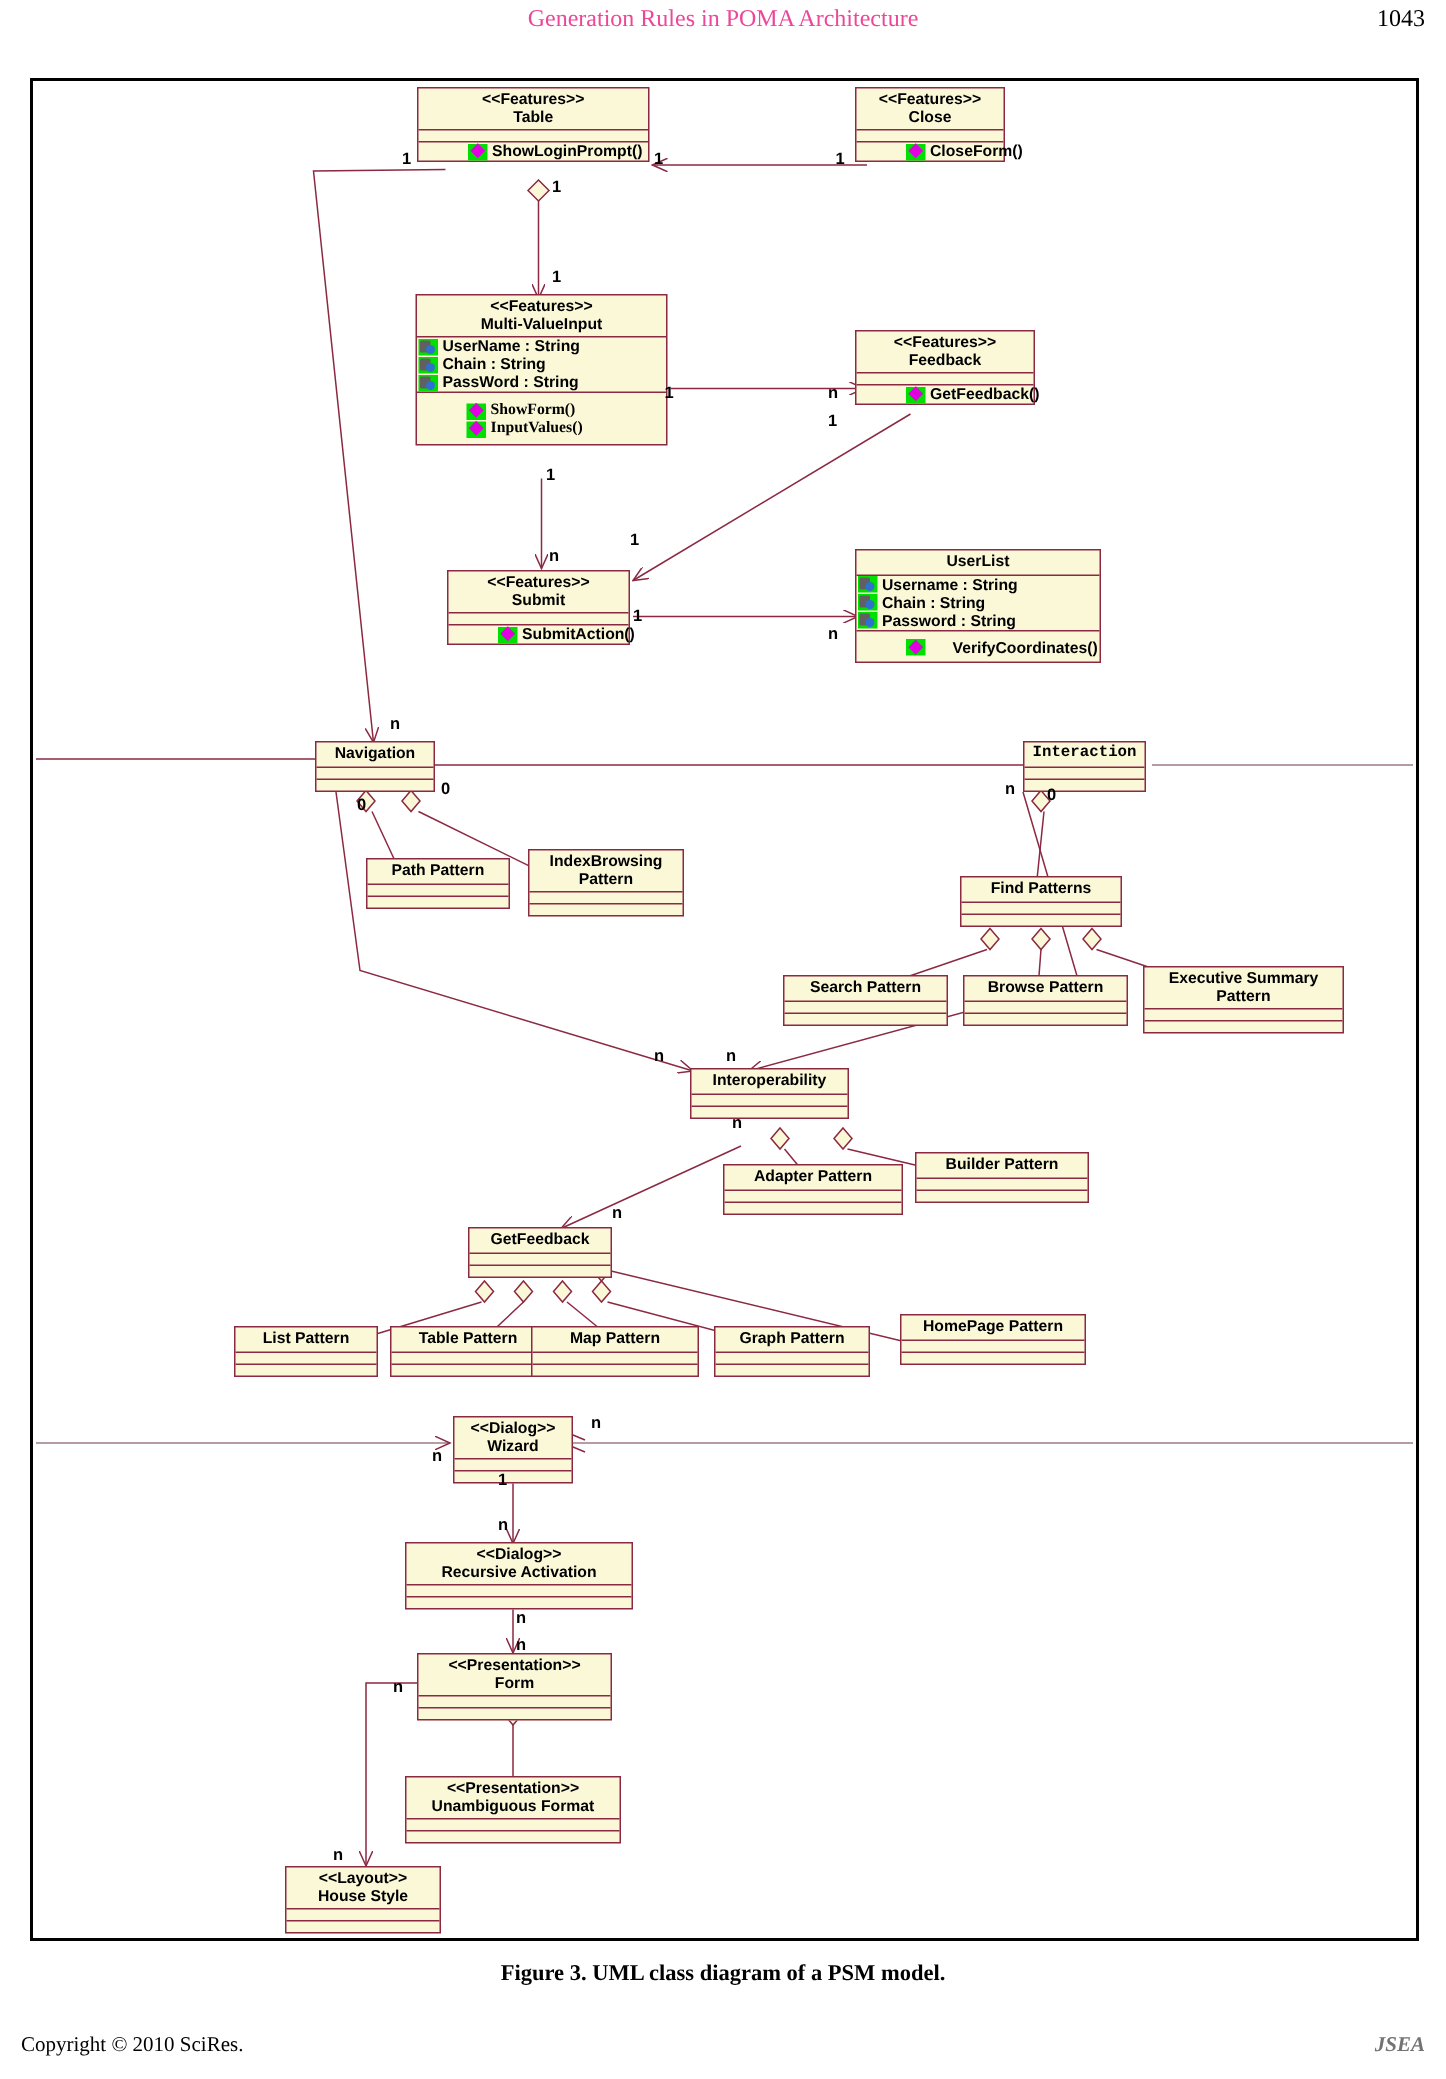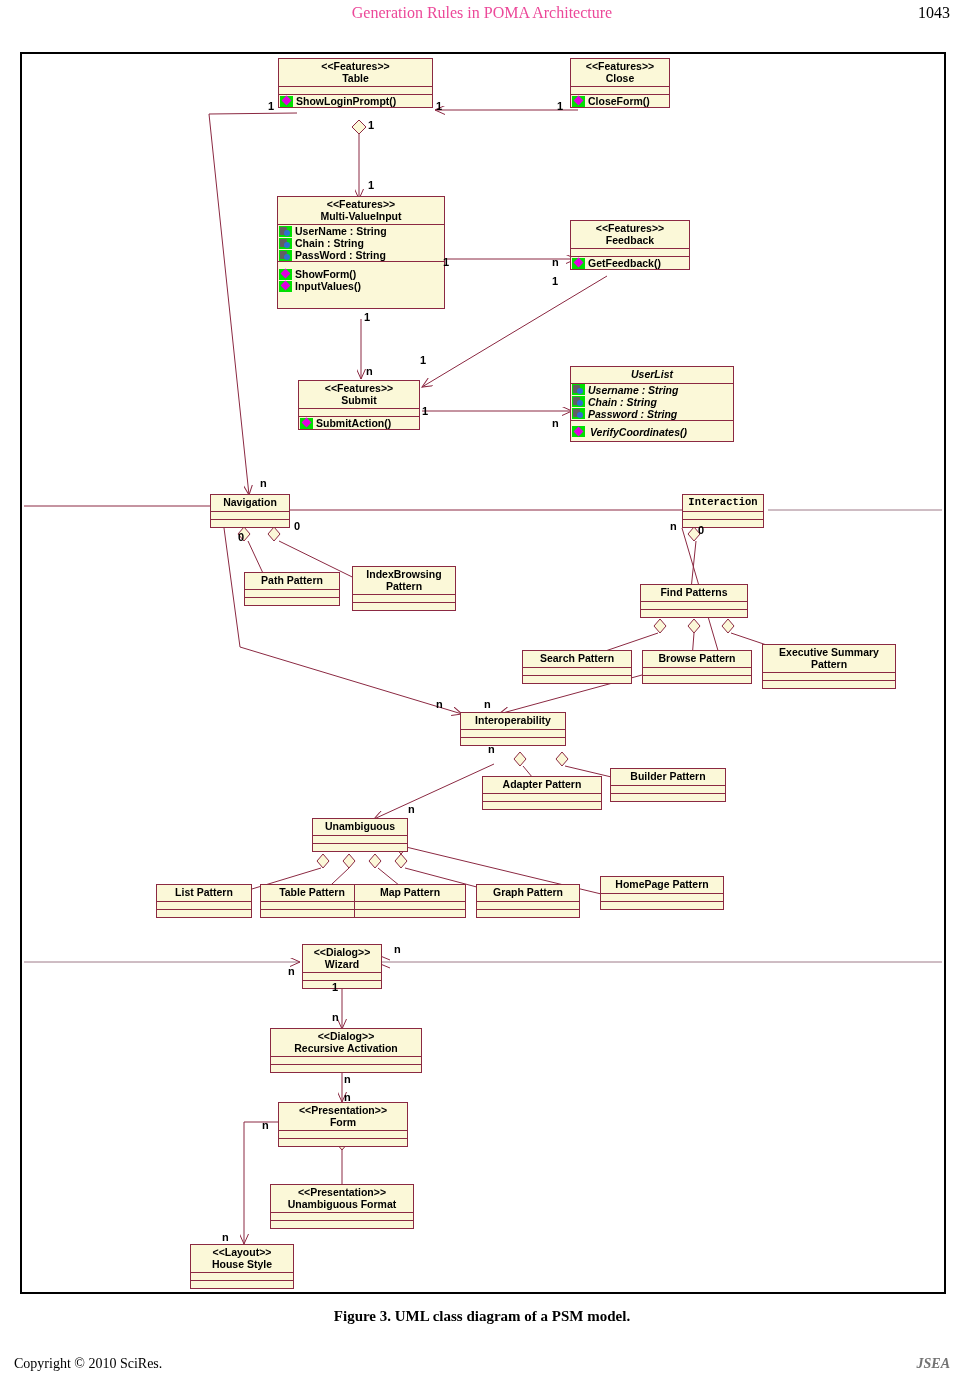--- a/index.html
+++ b/index.html
@@ -29,21 +29,21 @@
   #svglayer{position:absolute;left:0;top:0;width:922px;height:1238px;}
 
   
   .cls{position:absolute;border:1px solid #8b2942;background:#fbf8d8;
        box-sizing:border-box;z-index:5;}
   .cls .hdr{border-bottom:1px solid #8b2942;text-align:center;
        font-size:10.5px;font-weight:bold;color:#000;line-height:11.5px;
        padding:2px 3px 2px 3px;}
   .cls .hdr .st{font-weight:bold;display:block;}
   .cls .attrs{border-bottom:1px solid #8b2942;padding:0;}
-  .cls .ops{padding:0;}
+  .cls .ops{padding:0;margin-left:32px;}
   .cls .empty{height:7px;border-bottom:1px solid #8b2942;}
   .cls .empty.last{border-bottom:none;}
   .row{display:flex;align-items:center;font-size:10.5px;font-weight:bold;
        color:#000;line-height:12px;white-space:nowrap;padding-left:1px;}
   .row .lbl{padding-left:2px;}
   .ic{width:13px;height:11px;flex:0 0 13px;position:relative;
       background:#00e000;border:0;display:inline-block;margin-right:1px;}
   
   .ic.attr::before{content:"";position:absolute;left:1px;top:1px;width:7px;height:8px;
       background:#606060;border-radius:1px;}
@@ -187,21 +187,21 @@
       </div>
       <div class="row">
         <span class="ic attr"></span>
         <span class="lbl">Chain : String</span>
       </div>
       <div class="row">
         <span class="ic attr"></span>
         <span class="lbl">PassWord : String</span>
       </div>
     </div>
-    <div class="ops" style="padding-top:6px;padding-bottom:16px;">
+    <div class="ops" style="padding-top:6px;padding-bottom:4px;font-family:Liberation Serif, serif;">
       <div class="row">
         <span class="ic op"></span>
         <span class="lbl">ShowForm()</span>
       </div>
       <div class="row">
         <span class="ic op"></span>
         <span class="lbl">InputValues()</span>
       </div>
     </div>
   </div>
@@ -227,42 +227,42 @@
     </div>
     <div class="empty"></div>
     <div class="ops">
       <div class="row">
         <span class="ic op"></span>
         <span class="lbl">SubmitAction()</span>
       </div>
     </div>
   </div>
 
-  <div class="cls" id="c-userlist" style="left:548px;top:312px;width:164px;font-style:italic;">
+  <div class="cls" id="c-userlist" style="left:548px;top:312px;width:164px;">
     <div class="hdr">
       <span>UserList</span>
     </div>
     <div class="attrs">
       <div class="row">
         <span class="ic attr"></span>
         <span class="lbl">Username : String</span>
       </div>
       <div class="row">
         <span class="ic attr"></span>
         <span class="lbl">Chain : String</span>
       </div>
       <div class="row">
         <span class="ic attr"></span>
         <span class="lbl">Password : String</span>
       </div>
     </div>
     <div class="ops" style="padding-top:5px;padding-bottom:3px;">
       <div class="row">
         <span class="ic op"></span>
-        <span class="lbl" style="padding-left:4px;text-align:center;">VerifyCoordinates()</span>
+        <span class="lbl" style="padding-left:17px;text-align:center;">VerifyCoordinates()</span>
       </div>
     </div>
   </div>
 
   <div class="cls" id="c-navigation" style="left:188px;top:440px;width:80px;">
     <div class="hdr">
       <span>Navigation</span>
     </div>
     <div class="empty"></div>
     <div class="empty last"></div>
@@ -343,21 +343,21 @@
   <div class="cls" id="c-builder" style="left:588px;top:714px;width:116px;">
     <div class="hdr">
       <span>Builder Pattern</span>
     </div>
     <div class="empty"></div>
     <div class="empty last"></div>
   </div>
 
   <div class="cls" id="c-presentation" style="left:290px;top:764px;width:96px;">
     <div class="hdr">
-      <span>Unambiguous</span>
+      <span>GetFeedback</span>
     </div>
     <div class="empty"></div>
     <div class="empty last"></div>
   </div>
 
   <div class="cls" id="c-listpattern" style="left:134px;top:830px;width:96px;">
     <div class="hdr">
       <span>List Pattern</span>
     </div>
     <div class="empty"></div>

